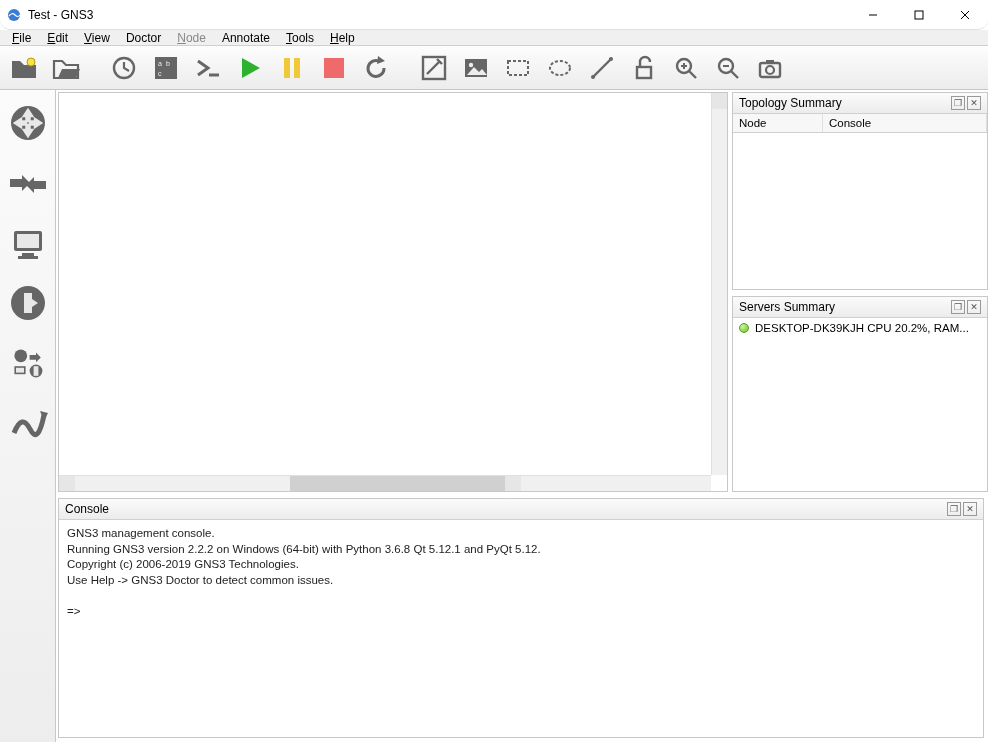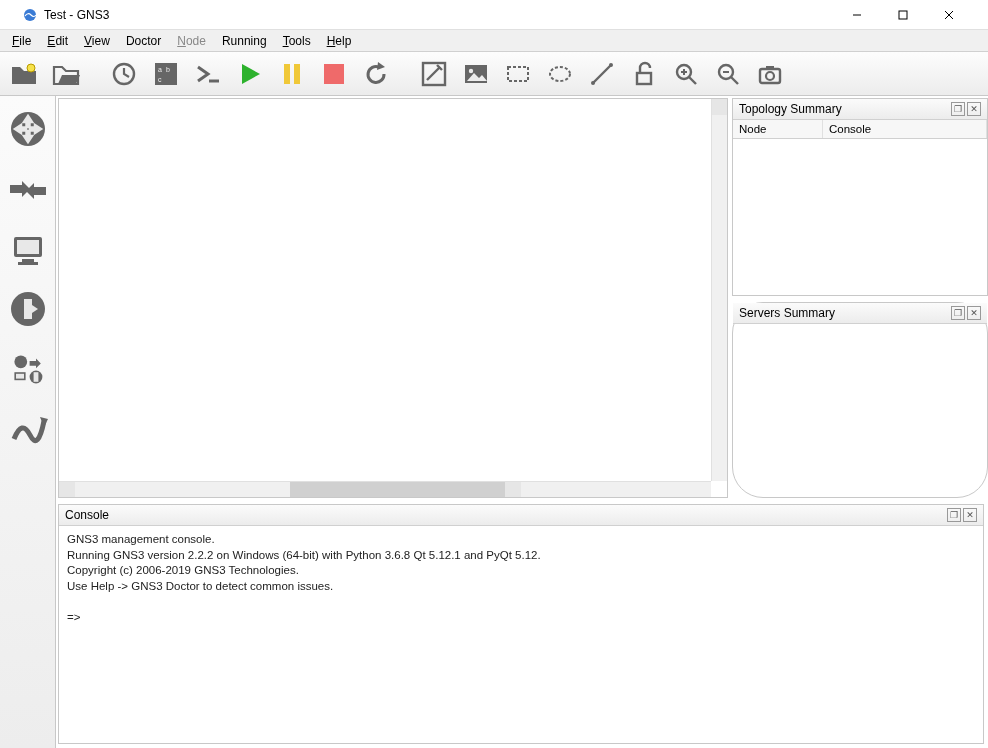--- a/index.html
+++ b/index.html
@@ -1,27 +1,27 @@
 <!DOCTYPE html>
 <html><head>
 <meta charset="utf-8">
 <style>
 * { box-sizing: border-box; margin: 0; padding: 0; font-family: "Segoe UI", Tahoma, sans-serif; }
 html, body { width: 988px; height: 748px; overflow: hidden; background: #fff; }
 
 
-.titlebar { height: 30px; background: #fff; border-bottom: 1px solid #e0e0e0; display: flex; align-items: center; padding: 0 16px; }
+.titlebar { height: 30px; background: #fff; border-bottom: 1px solid #e0e0e0; display: flex; align-items: center; padding: 0 0; border-radius: 10px; }
 .titlebar .app-icon { width: 16px; height: 16px; margin: 0 6px; }
 .titlebar .title { font-size: 12px; color: #000; flex: 0 0 auto; }
 .titlebar .spacer { flex: 1; }
 .titlebar .win-btn { width: 46px; height: 30px; display: flex; align-items: center; justify-content: center; cursor: default; }
 .titlebar .win-btn svg { width: 10px; height: 10px; stroke: #000; fill: none; stroke-width: 1; }
 
 
-.menubar { height: 22px; background: #f0f0f0; border-bottom: 1px solid #d0d0d0; display: flex; align-items: center; padding: 0 4px; }
+.menubar { height: 16px; background: #f0f0f0; border-bottom: 1px solid #d0d0d0; display: flex; align-items: center; padding: 0 4px; }
 .menubar .menu-item { font-size: 12px; padding: 2px 8px; cursor: default; }
 .menubar .menu-item u { text-decoration: underline; }
 .menubar .menu-item.disabled { color: #888; }
 
 
 .toolbar { height: 44px; background: linear-gradient(#fdfdfd, #ececec); border-bottom: 1px solid #c8c8c8; display: flex; align-items: center; padding: 0 8px; gap: 10px; }
 .tool-btn { width: 32px; height: 32px; display: flex; align-items: center; justify-content: center; cursor: default; }
 .tool-btn svg { width: 28px; height: 28px; }
 
 
@@ -40,21 +40,21 @@
 .canvas-wrap .vscroll { position: absolute; right: 0; top: 0; bottom: 16px; width: 16px; background: #f0f0f0; border-left: 1px solid #e0e0e0; }
 .canvas-wrap .vscroll::before { content:""; position:absolute; top:0; right:0; left:0; height:16px; background:#e6e6e6; }
 .canvas-wrap .hscroll { position: absolute; left: 0; right: 16px; bottom: 0; height: 16px; background: #f0f0f0; border-top: 1px solid #e0e0e0; display:flex; }
 .canvas-wrap .hscroll .thumb { width: 33%; margin-left: 33%; background: #d0d0d0; height: 100%; }
 .canvas-wrap .hscroll::before,
 .canvas-wrap .hscroll::after { content:""; width:16px; height:100%; background:#e6e6e6; }
 
 
 .right-col { width: 256px; display: flex; flex-direction: column; margin-left: 4px; }
 .panel { border: 1px solid #c8c8c8; background: #fff; display: flex; flex-direction: column; margin-top: 2px; }
-.panel + .panel { margin-top: 6px; border-radius: 31px; }
+.panel + .panel { margin-top: 6px; }
 .panel-title { background: linear-gradient(#fbfbfb,#ececec); border-bottom: 1px solid #d0d0d0; font-size: 12px; padding: 3px 6px; display: flex; align-items: flex-start; }
 .panel-title .pt-text { flex: 1; }
 .panel-title .pt-btn { width: 14px; height: 14px; border: 1px solid #999; margin-left: 2px; font-size: 9px; line-height: 12px; text-align: center; color: #555; cursor: default; }
 .topo-headers { display: flex; border-bottom: 1px solid #d0d0d0; font-size: 11.5px; }
 .topo-headers .col { padding: 3px 6px; border-right: 1px solid #e0e0e0; background:#f7f7f7; }
 .topo-headers .col.node { width: 90px; }
 .topo-headers .col.console { flex: 1; }
 .panel-body { flex: 1; font-size: 11.5px; padding: 4px 6px; overflow: hidden; }
 .server-line { display: flex; align-items: center; gap: 6px; white-space: nowrap; overflow: hidden; text-overflow: ellipsis; }
 .server-dot { width: 10px; height: 10px; border-radius: 50%; background: radial-gradient(circle at 30% 30%, #cdf59a, #6abf2a); flex-shrink: 0; border: 1px solid #5aa024; }
@@ -92,21 +92,21 @@
       </svg>
     </div>
 </div>
 
 <div class="menubar">
   <div class="menu-item"><u>F</u>ile</div>
   <div class="menu-item"><u>E</u>dit</div>
   <div class="menu-item"><u>V</u>iew</div>
   <div class="menu-item">Doctor</div>
   <div class="menu-item disabled"><u>N</u>ode</div>
-  <div class="menu-item">Running</div>
+  <div class="menu-item">Annotate</div>
   <div class="menu-item"><u>T</u>ools</div>
   <div class="menu-item"><u>H</u>elp</div>
 </div>
 
 <div class="toolbar">
   <div class="tool-btn">
     <svg viewBox="0 0 28 28">
         <path d="M2 7 L10 7 L14 11 L26 11 L26 24 L2 24 Z" fill="#666"></path>
         <circle cx="21" cy="8" r="4" fill="#f7e24a" stroke="#b89b00"></circle>
       </svg>
@@ -300,20 +300,26 @@
             <div class="col console">Console</div>
           </div>
           <div class="panel-body"></div>
         </div>
 
         <div class="panel" style="height:196px">
           <div class="panel-title">
             <span class="pt-text">Servers Summary</span>
             <span class="pt-btn">❐</span>
             <span class="pt-btn">✕</span>
+          </div>
+          <div class="panel-body">
+            <div class="server-line">
+              <span class="server-dot"></span>
+              <span>DESKTOP-DK39KJH CPU 20.2%, RAM...</span>
+            </div>
           </div>
         </div>
       </div>
     </div>
 
     <div class="console-panel">
       <div class="panel-title">
         <span class="pt-text">Console</span>
         <span class="pt-btn">❐</span>
         <span class="pt-btn">✕</span>

